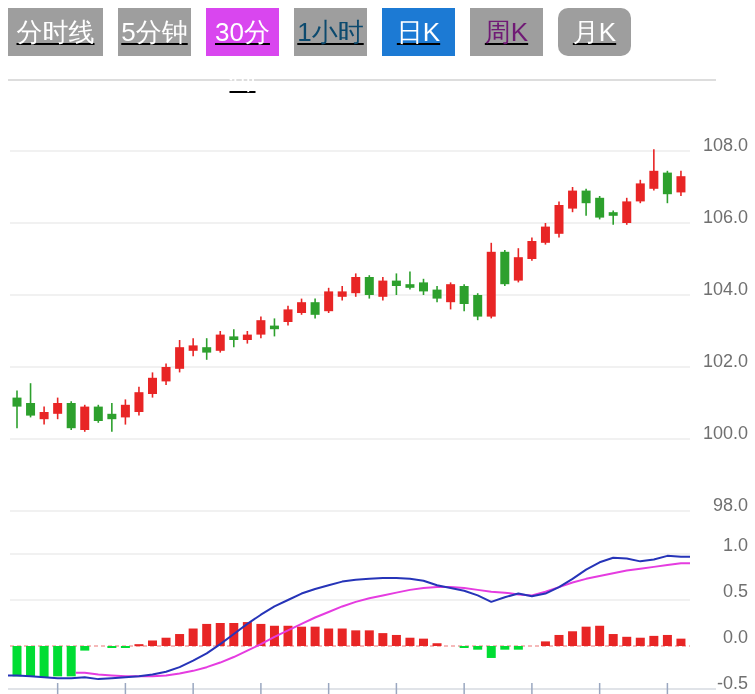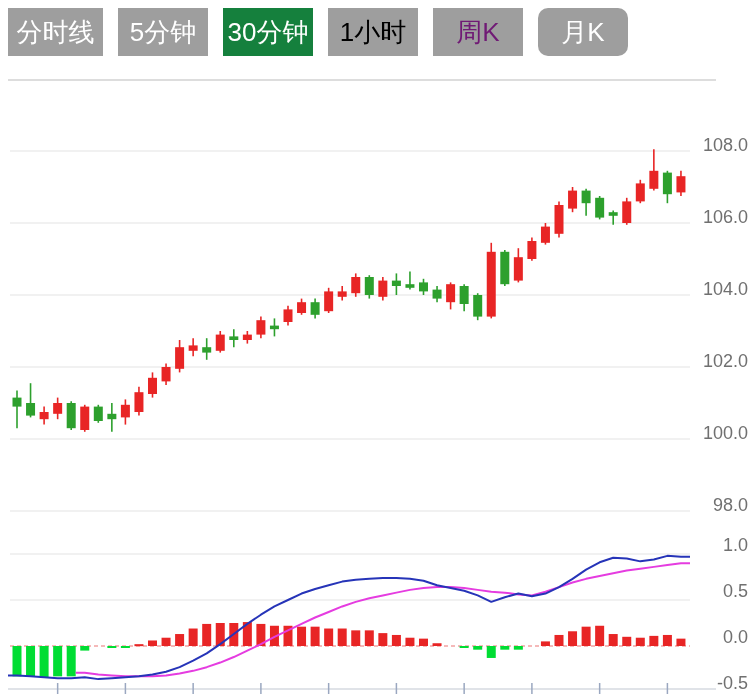--- a/index.html
+++ b/index.html
@@ -1,33 +1,34 @@
 <!DOCTYPE html>
 <html><head>
 <meta charset="utf-8">
 <style>
   html,body{margin:0;padding:0;}
   body{width:755px;height:694px;position:relative;background:#ffffff;overflow:hidden;
        font-family:"Liberation Sans",sans-serif;}
-  .tabbar{position:absolute;left:8px;top:8px;display:flex;gap:15px;z-index:2;}
-  .tab{height:48px;width:90px;border:none;color:#fff;font-size:26px;line-height:48px;
+  .tabbar{position:absolute;left:8px;top:8px;display:flex;gap:15px;z-index:2;text-decoration:underline;}
+  .tab{height:48px;width:73px;border:none;color:#fff;font-size:26px;line-height:48px;
        text-align:center;padding:0;cursor:pointer;font-family:"Liberation Sans",sans-serif;}
   .tab:first-child{width:95px;}
   .divider{position:absolute;left:8px;top:79px;width:708px;height:2px;background:#dddddd;}
   #chart{position:absolute;left:0;top:0;z-index:1;}
   svg text{font-family:"Liberation Sans",sans-serif;}
 </style>
 </head>
 <body>
 
 <div class="tabbar">
   <button class="tab" style="background: rgb(158, 158, 158); color: rgb(255, 255, 255);">分时线</button>
   <button class="tab" style="background: rgb(158, 158, 158); color: rgb(255, 255, 255);">5分钟</button>
-  <button class="tab" style="background: #15803d; color: rgb(255, 255, 255); text-align: center;">30分钟</button>
-  <button class="tab" style="background: rgb(158, 158, 158); color: #000000;">1小时</button>
+  <button class="tab" style="background: #d946ef; color: rgb(255, 255, 255); text-align: center;">30分钟</button>
+  <button class="tab" style="background: rgb(158, 158, 158); color: #0c4a6e;">1小时</button>
+  <button class="tab" style="background: rgb(28, 122, 212); color: rgb(255, 255, 255);">日K</button>
   <button class="tab" style="background: rgb(158, 158, 158); color: #701a75;">周K</button>
   <button class="tab" style="background: rgb(158, 158, 158); color: rgb(255, 255, 255); border-radius: 10px;">月K</button>
 </div>
 
 <div class="divider"></div>
 
 <svg id="chart" width="755" height="694" viewBox="0 0 755 694">
     <line x1="10" y1="151" x2="690" y2="151" stroke="#e3e3e3" stroke-width="1"></line>
     <text x="748" y="151" text-anchor="end" font-size="18" fill="#707070">108.0</text>
     <line x1="10" y1="223" x2="690" y2="223" stroke="#e3e3e3" stroke-width="1"></line>

